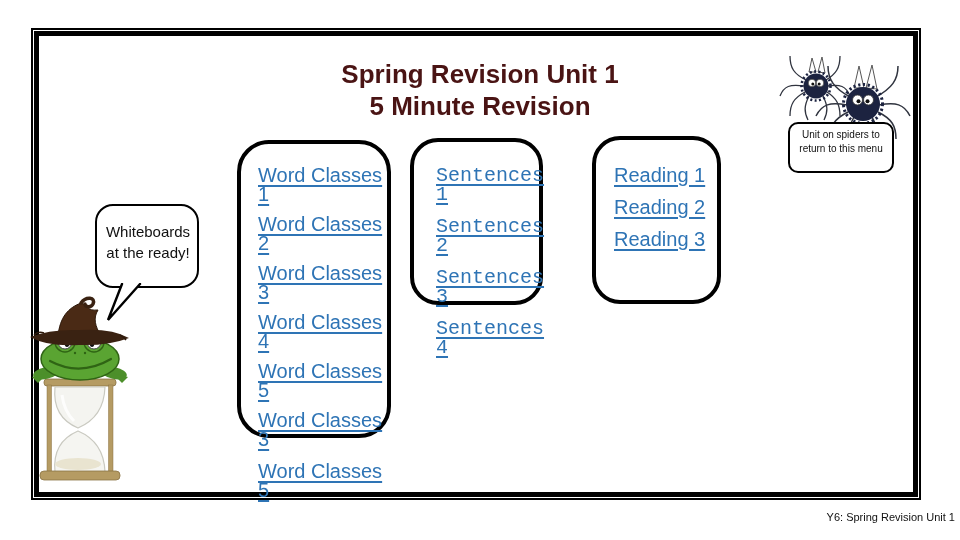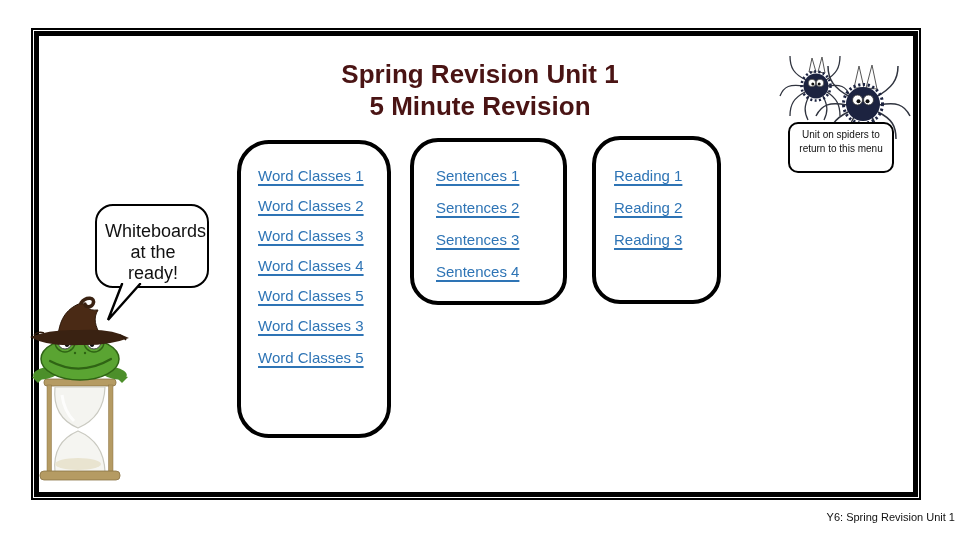--- a/index.html
+++ b/index.html
@@ -18,33 +18,33 @@
   .title {
     position:absolute; left:20px; top:58px; width:920px; text-align:center;
     font-weight:bold; font-size:26px; line-height:32px; color:#4a1414;
     z-index:2;
   }
   .menu-box {
     position:absolute; background:#fff; border:4px solid #000;
     border-radius:32px; z-index:2;
   }
   .box-word-classes { left:237px; top:140px; width:154px; height:298px; padding:22px 0 0 17px; }
-  .box-sentences    { left:410px; top:138px; width:157px; height:167px; padding:24px 0 0 22px; border-radius:28px; }
+  .box-sentences    { left:410px; top:138px; width:133px; height:167px; padding:24px 0 0 22px; border-radius:28px;font-family:Liberation Mono, monospace; }
   .box-reading      { left:592px; top:136px; width:129px; height:168px; padding:26px 0 0 18px; border-radius:28px; }
   .menu-link {
-    display:block; font-size:15px; line-height:19px; margin-bottom:11px;
+    display:block; font-size:20px; line-height:19px; margin-bottom:11px;
     color:#2E74B5; text-decoration:underline; text-decoration-thickness:1.5px;
     text-underline-offset:3px; cursor:pointer;
   }
   .box-sentences .menu-link, .box-reading .menu-link { margin-bottom:13px; }
   .speech-bubble {
-    position:absolute; left:95px; top:204px; width:114px; height:84px;
+    position:absolute; left:95px; top:204px; width:104px; height:84px;
     border:2.5px solid #000; border-radius:18px; background:#fff; z-index:2;
     padding:15px 6px 0 8px; text-align:center;
-    font-size:18px; line-height:21px; color:#111;
+    font-size:15px; line-height:21px; color:#111;
   }
   .bubble-tail { position:absolute; left:100px; top:283px; z-index:3; }
   .spider-note {
     position:absolute; left:788px; top:122px; width:106px; height:51px;
     border:2px solid #000; border-radius:10px; background:#fff; z-index:5;
     padding:4px 4px 0 4px; text-align:center;
     font-size:10px; line-height:13.5px; color:#111;
   }
   .spiders { position:absolute; left:778px; top:42px; z-index:4; cursor:pointer; }
   .frog-timer { position:absolute; left:28px; top:295px; z-index:3; }

